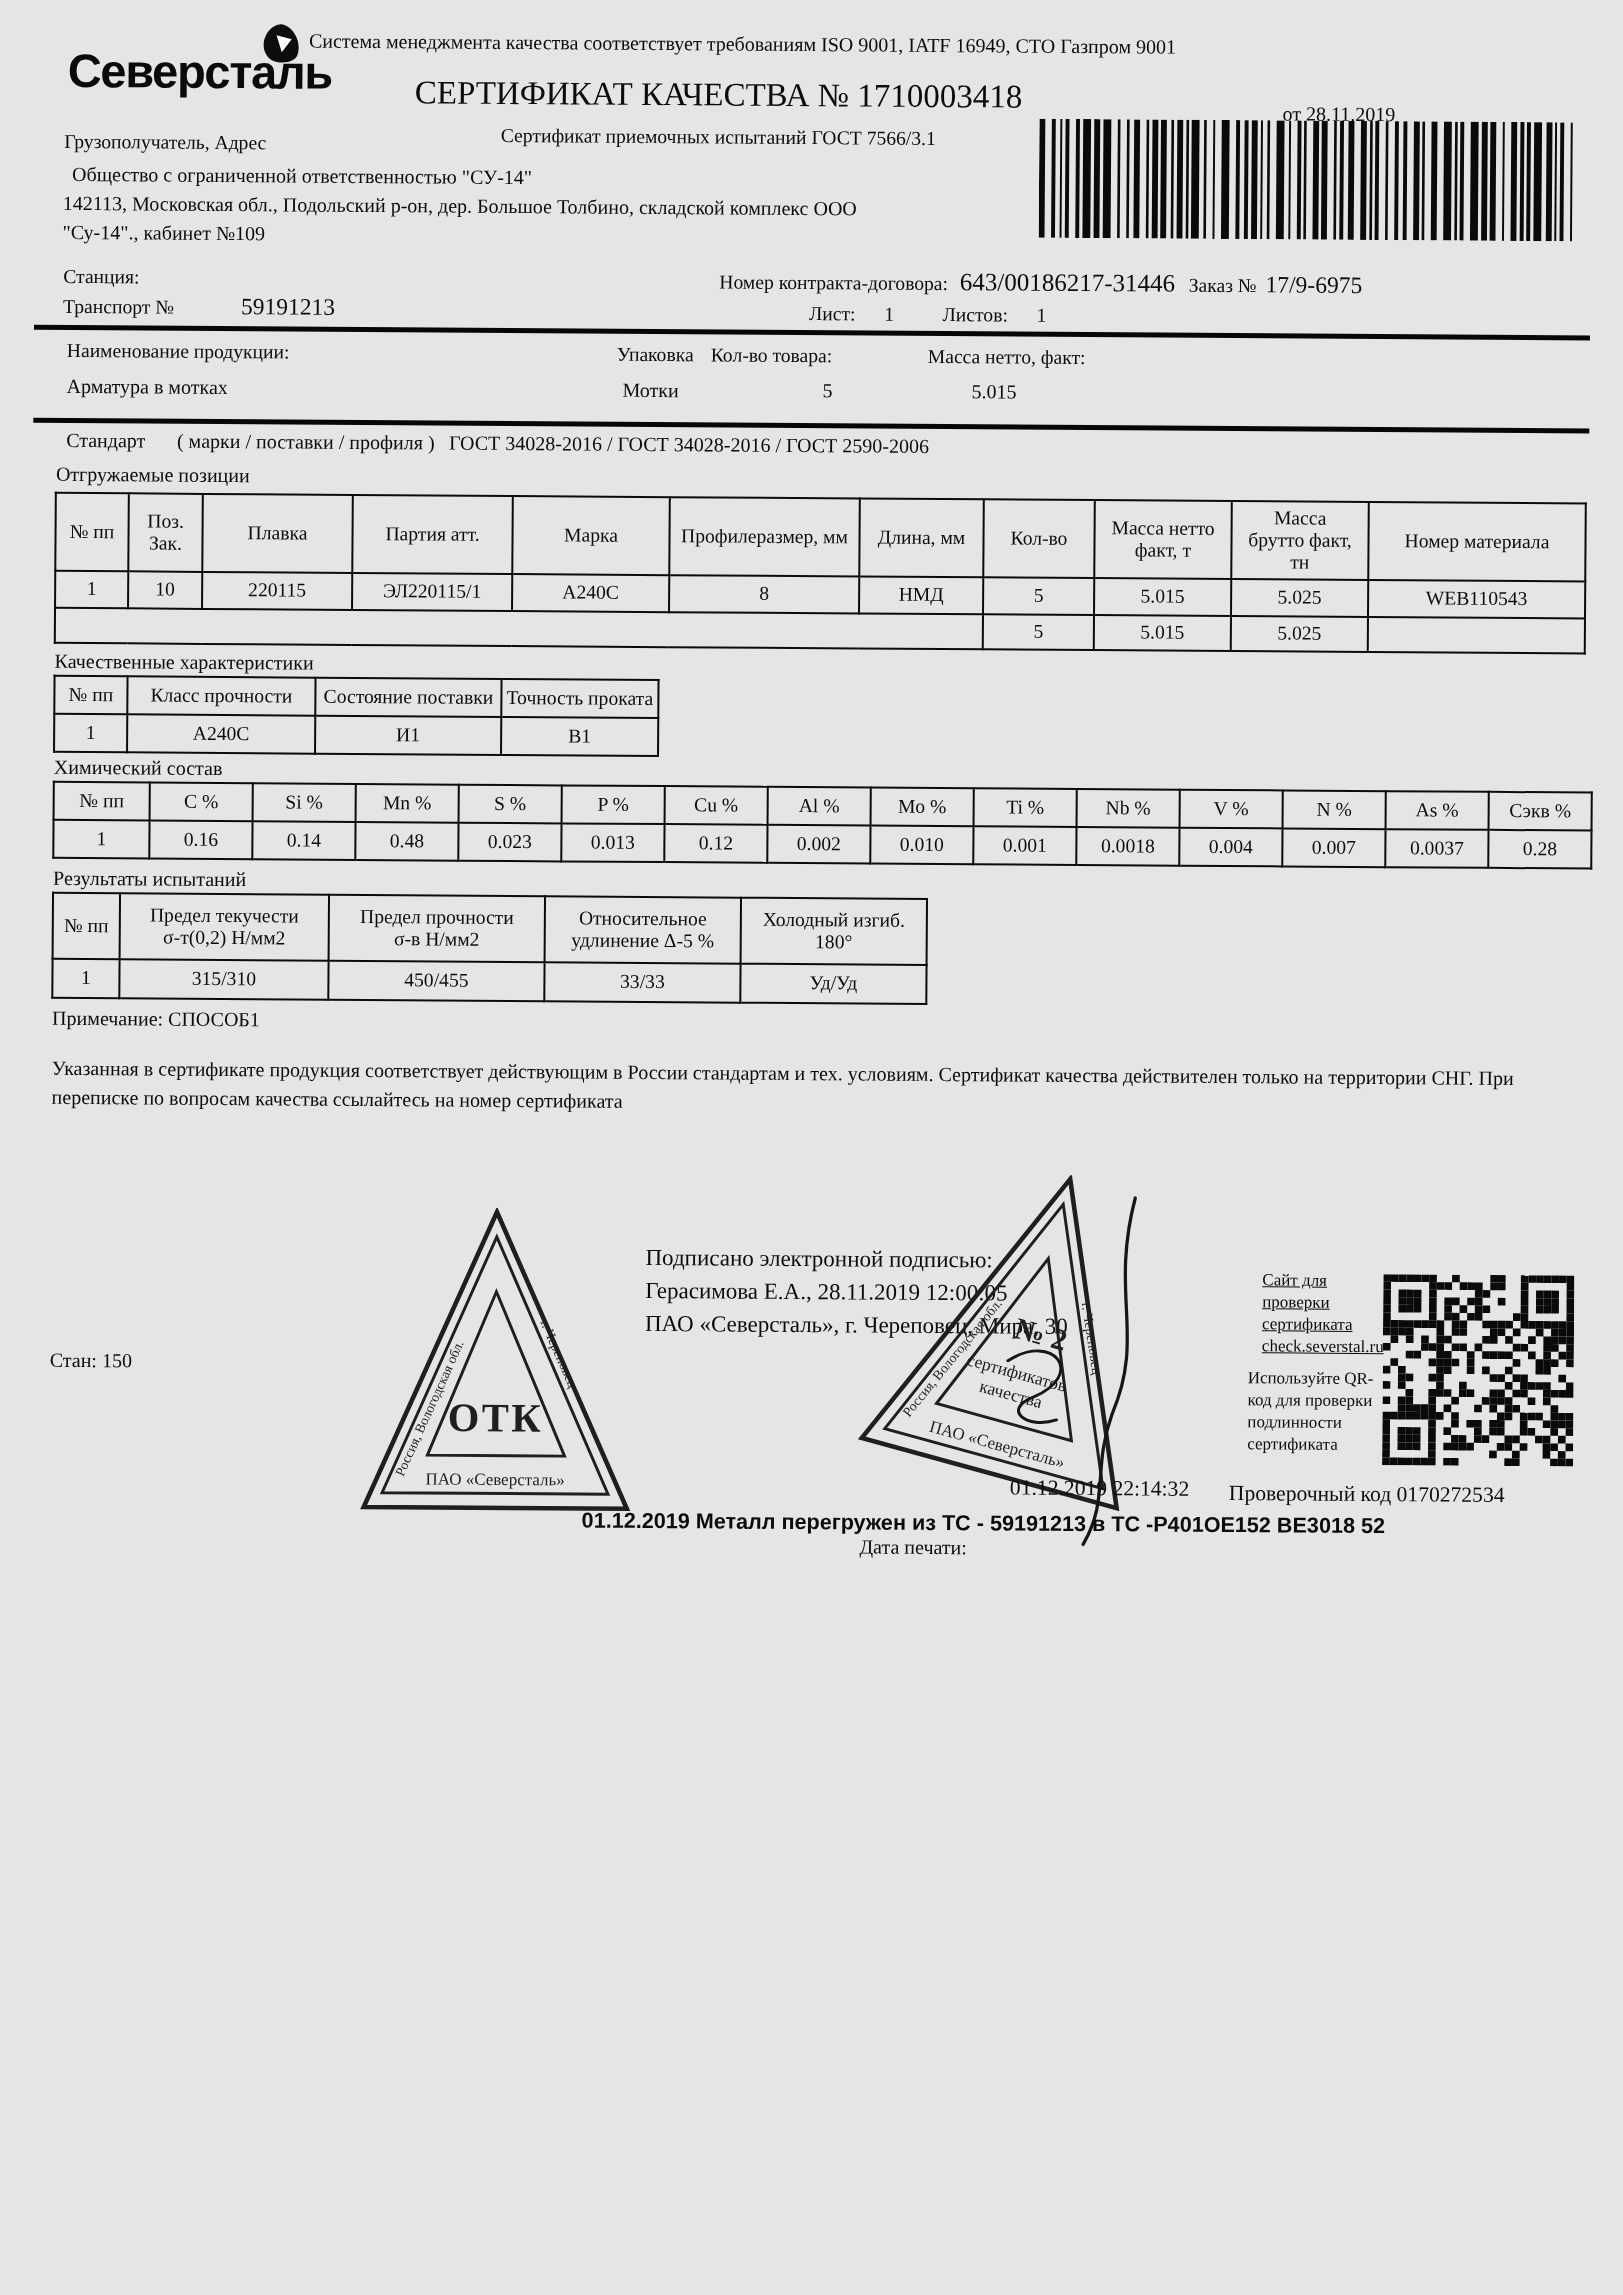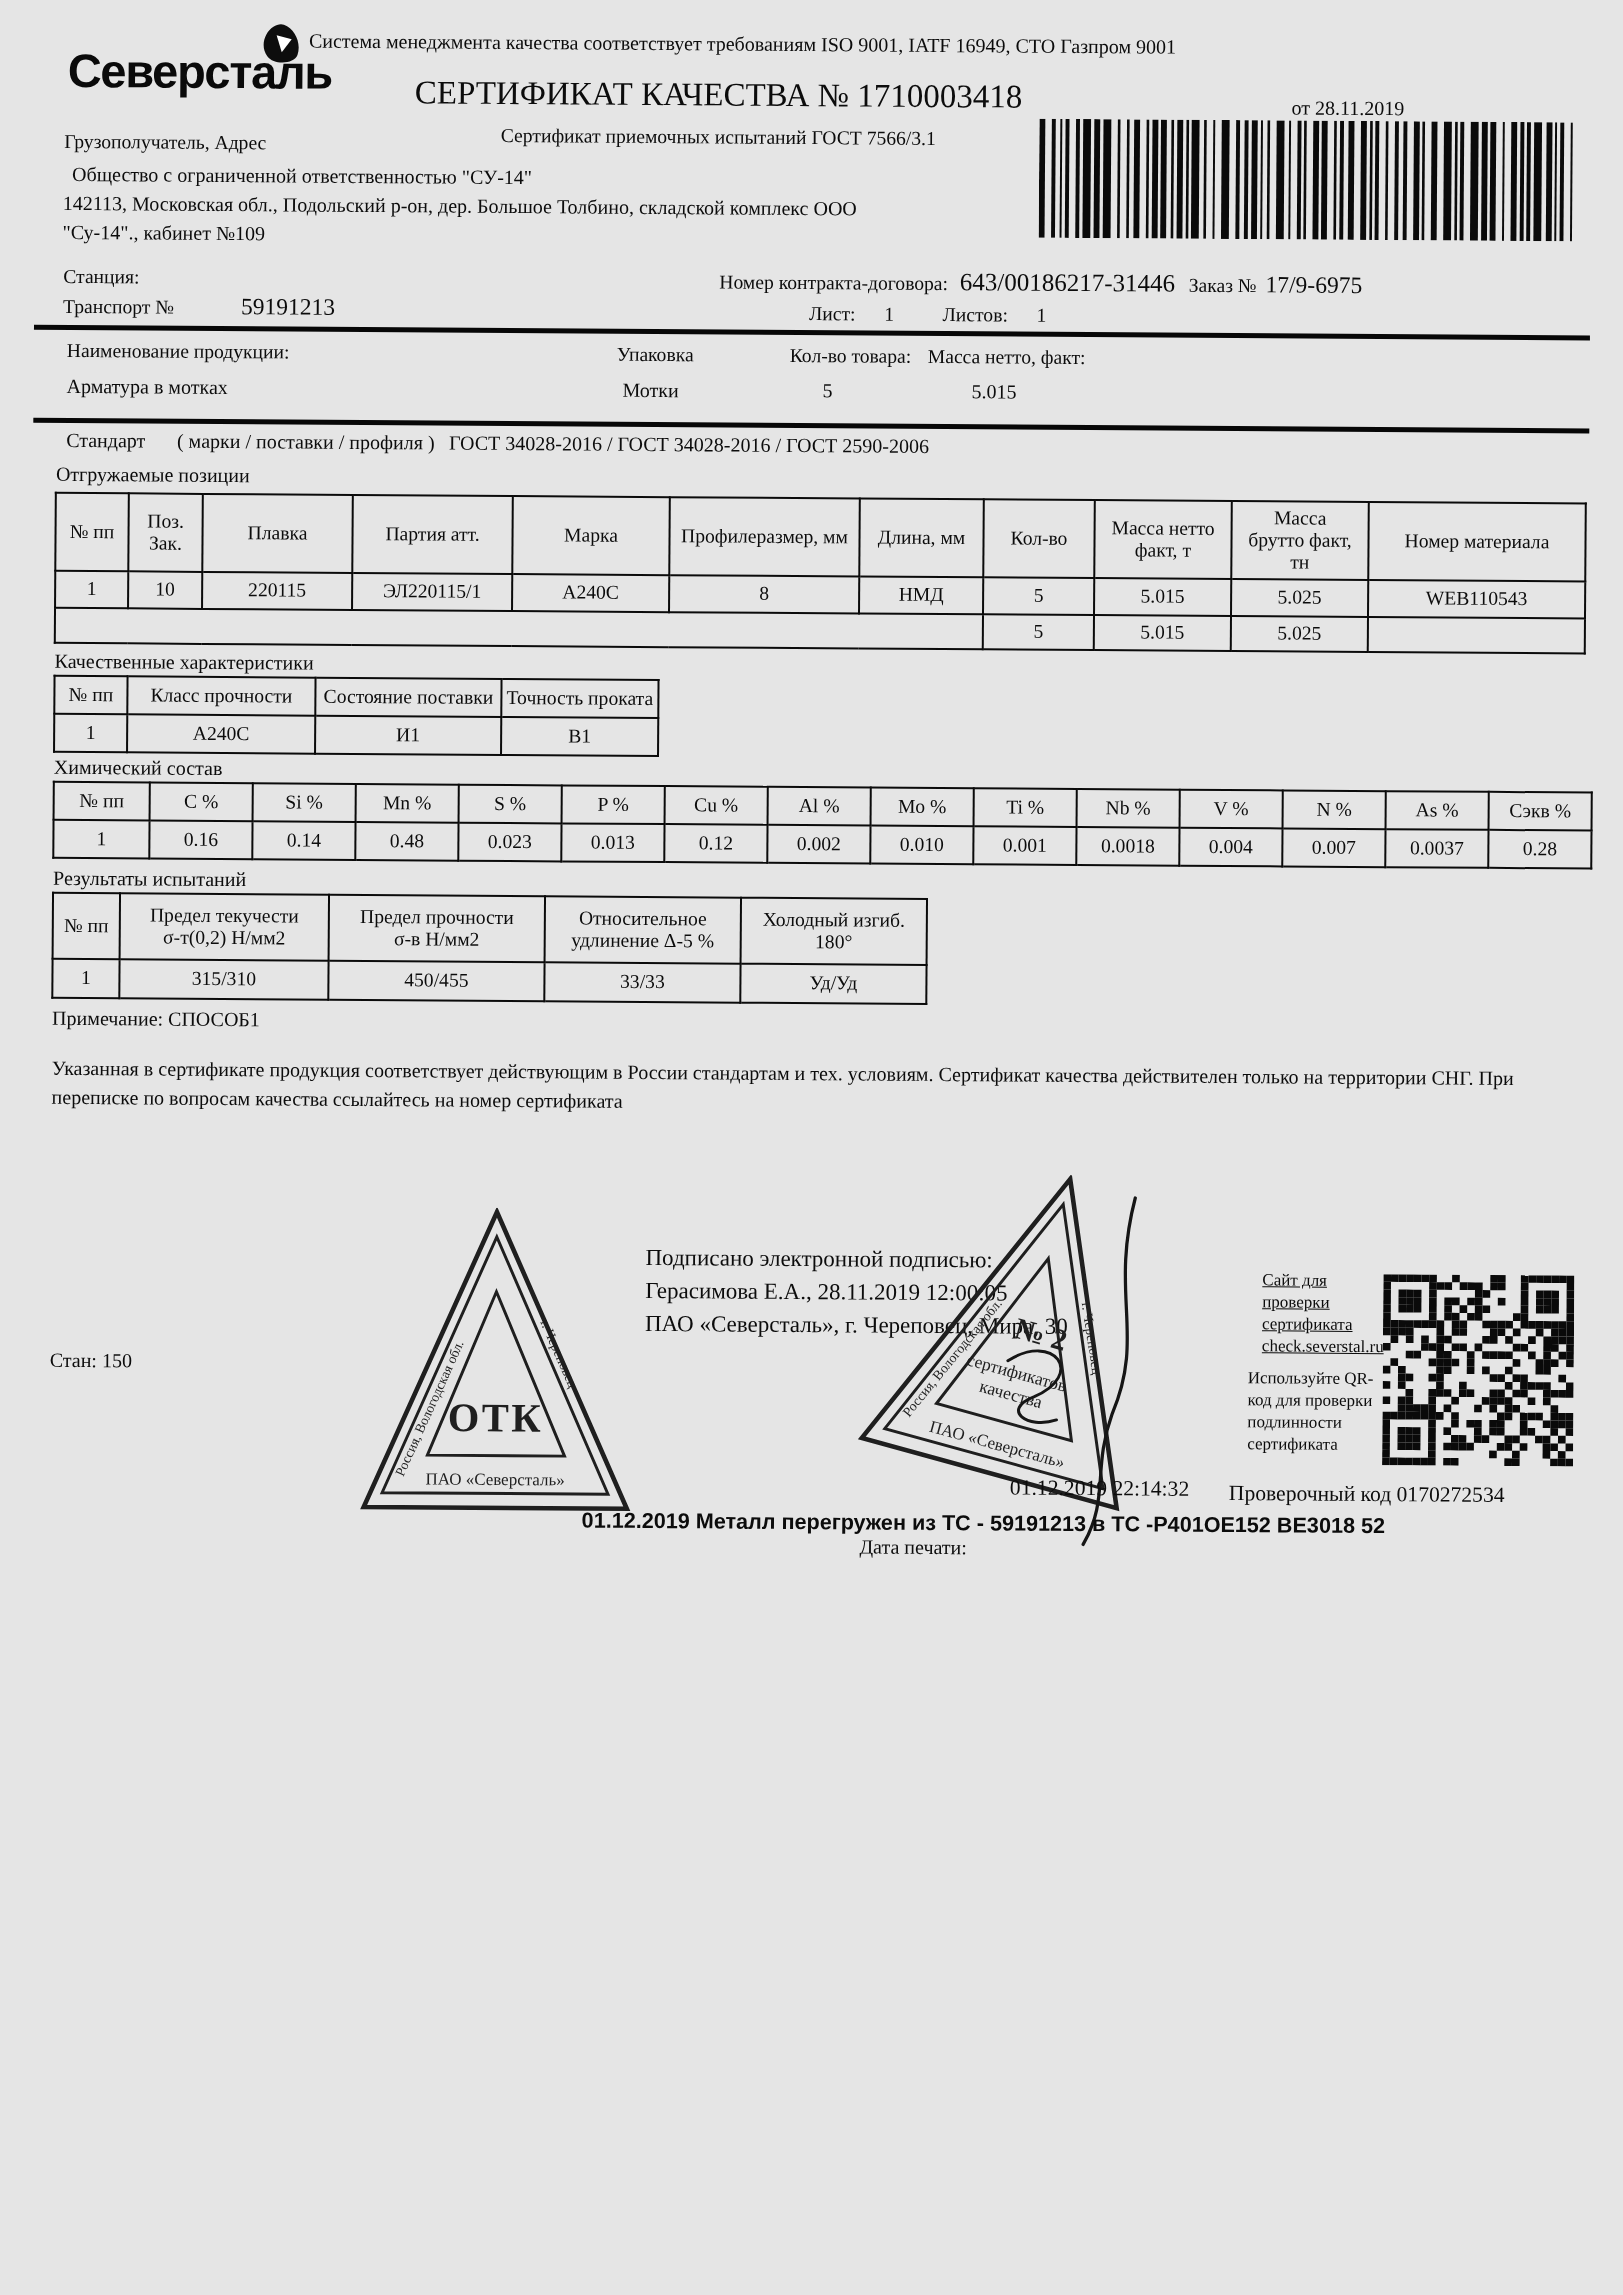--- a/index.html
+++ b/index.html
@@ -30,21 +30,21 @@
   <svg class="abs" style="left:262px;top:22px;" width="41" height="42" viewBox="0 0 62 64">
     <path d="M33,2 C50,8 60,30 54,48 C49,62 18,64 8,50 C-3,36 3,14 17,5 C22,2 28,0 33,2 Z" fill="#0d0d0d"></path>
     <path d="M22,18 L45,24 L30,44 Z" fill="#ffffff"></path>
   </svg>
 
   <div class="abs t31" style="left:309px;top:27.5px;">Система менеджмента качества соответствует требованиям ISO 9001, IATF 16949, СТО Газпром 9001</div>
 
   <div class="abs logo" style="left:68px;top:43px;">Северсталь</div>
 
   <div class="abs t50 center" style="left:392px;top:72px;width:654px;">СЕРТИФИКАТ КАЧЕСТВА № 1710003418</div>
-  <div class="abs t31" style="left:1283px;top:88px;margin-left:9px;">от 28.11.2019</div>
+  <div class="abs t31" style="left:1283px;top:94px;">от 28.11.2019</div>
   <div class="abs t30 center" style="left:392px;top:122px;width:654px;">Сертификат приемочных испытаний ГОСТ 7566/3.1</div>
 
   <svg class="abs" id="barcode" style="left:1040px;top:112px;" width="549" height="119" viewBox="0 0 840 182">
         <rect x="0" y="0" width="9" height="182" fill="#0a0a0a"></rect>
         <rect x="19" y="0" width="6" height="182" fill="#0a0a0a"></rect>
         <rect x="32" y="0" width="3" height="182" fill="#0a0a0a"></rect>
         <rect x="40" y="0" width="6" height="182" fill="#0a0a0a"></rect>
         <rect x="56" y="0" width="6" height="182" fill="#0a0a0a"></rect>
         <rect x="67" y="0" width="12" height="182" fill="#0a0a0a"></rect>
         <rect x="84" y="0" width="9" height="182" fill="#0a0a0a"></rect>
@@ -120,21 +120,21 @@
     <span class="t30">Лист:</span>
     <span class="t30" style="margin-left:26px;">1</span>
     <span class="t30" style="margin-left:46px;">Листов:</span>
     <span class="t30" style="margin-left:26px;">1</span>
   </div>
 
   <div class="rule" style="left:36px;top:325px;width:1556px;"></div>
 
   <div class="abs t30" style="left:69px;top:340px;">Наименование продукции:</div>
   <div class="abs t30" style="left:619px;top:340px;">Упаковка</div>
-  <div class="abs t30" style="left:792px;top:340px;text-align:center;">Кол-во товара:</div>
+  <div class="abs t30" style="left:713px;top:340px;text-align:center;">Кол-во товара:</div>
   <div class="abs t30" style="left:930px;top:340px;">Масса нетто, факт:</div>
   <div class="abs t31" style="left:69px;top:375px;">Арматура в мотках</div>
   <div class="abs t31" style="left:625px;top:375px;">Мотки</div>
   <div class="abs t31" style="left:825px;top:374px;">5</div>
   <div class="abs t31" style="left:974px;top:374px;">5.015</div>
 
   <div class="rule" style="left:36px;top:418px;width:1556px;"></div>
 
   <div class="abs" style="left:69px;top:429px;">
     <span class="t31">Стандарт</span>

